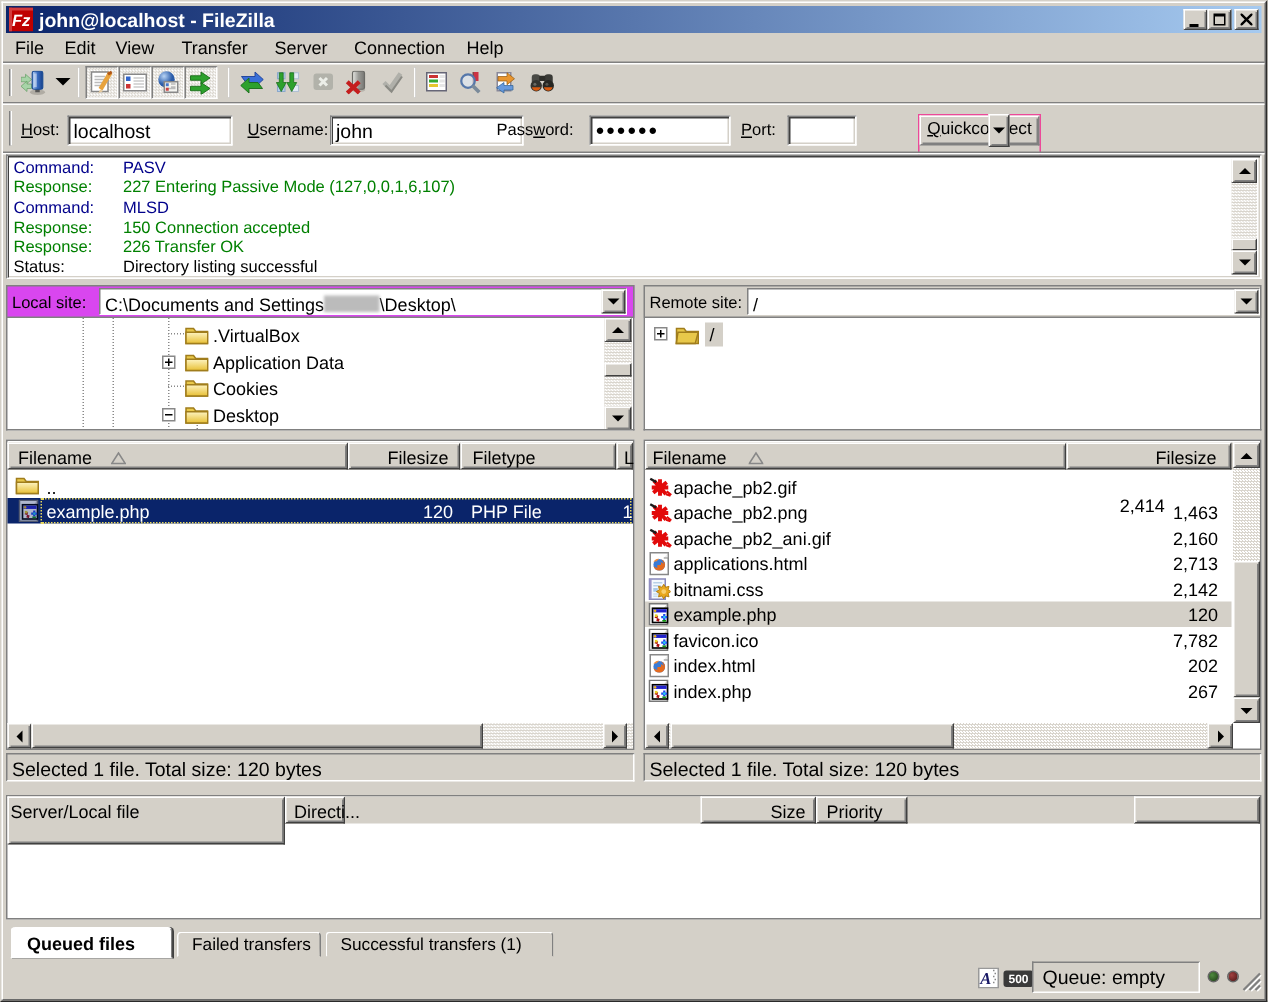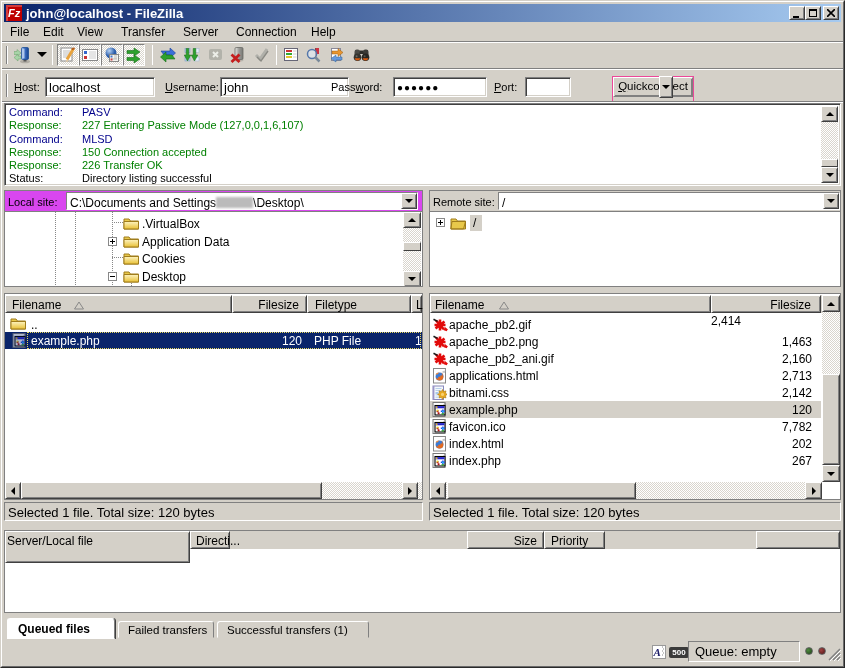--- a/index.html
+++ b/index.html
@@ -412,21 +412,21 @@
       </div>
   <div class="abs hdrbtn" style="left:281px;top:0;width:110px;height:18px;">
         <div class="abs" style="right:9px;top:2px;">Filesize</div>
       </div>
  </div>
  <div class="abs" style="left:0;top:107px;width:391px;height:17px;background:#d4d0c8;"></div>
  <svg class="abs" style="left:2px;top:23px;" width="16" height="16">
       <use href="#apacheicon"></use>
     </svg>
     <div class="abs" style="left:19px;top:24px;">apache_pb2.gif</div>
-    <div class="abs" style="left:281px;top:20px;width:101px;text-align:left;">2,414</div>
+    <div class="abs" style="left:281px;top:36px;width:101px;text-align:center;">2,414</div>
  <svg class="abs" style="left:2px;top:40px;" width="16" height="16">
       <use href="#apacheicon"></use>
     </svg>
     <div class="abs" style="left:19px;top:41px;">apache_pb2.png</div>
     <div class="abs" style="left:281px;top:41px;width:101px;text-align:right;">1,463</div>
  <svg class="abs" style="left:2px;top:57px;" width="16" height="16">
       <use href="#apacheicon"></use>
     </svg>
     <div class="abs" style="left:19px;top:58px;">apache_pb2_ani.gif</div>
     <div class="abs" style="left:281px;top:58px;width:101px;text-align:right;">2,160</div>

